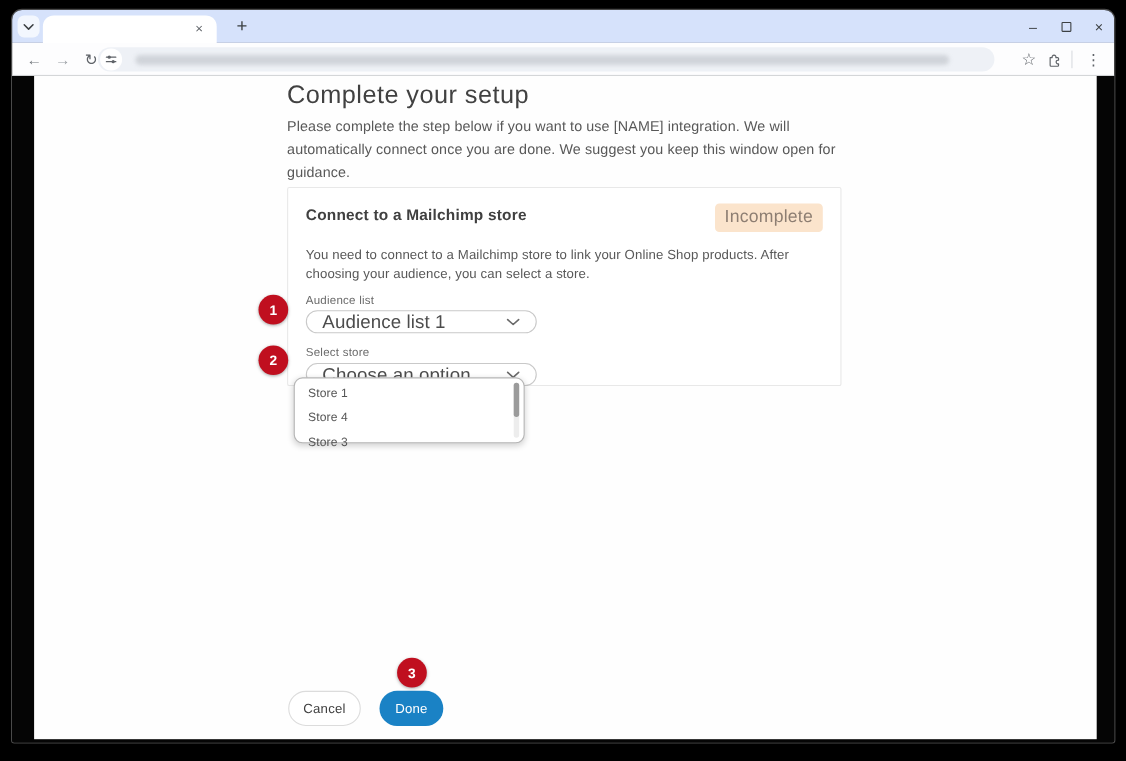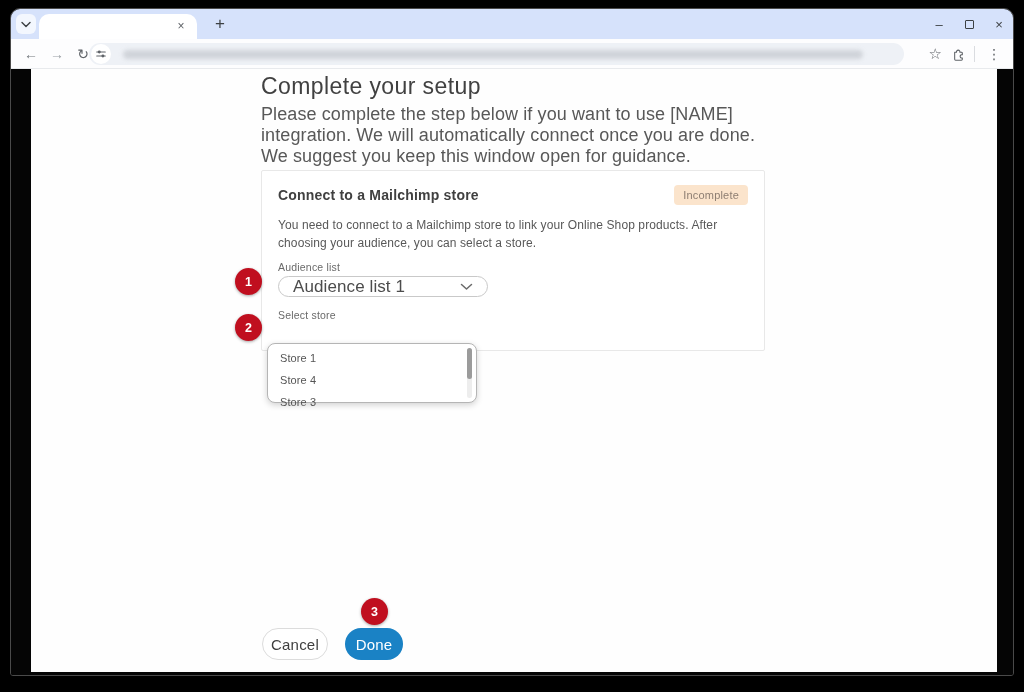--- a/index.html
+++ b/index.html
@@ -92,32 +92,32 @@
     background:#fefefe;
   }
 
   
   .page-title {
     position:absolute; left:230px; top:4px;
     font-size:23px; font-weight:500; color:#414141; letter-spacing:.4px;
   }
   .page-desc {
     position:absolute; left:230px; top:35px; width:508px;
-    font-size:18px; line-height:21px; color:#585858; letter-spacing:.1px;
+    font-size:13px; line-height:21px; color:#585858; letter-spacing:.1px;
   }
 
   .setup-card {
     position:absolute; left:230px; top:101px; width:504px; height:181px;
     background:#fff; border:1px solid #e8e8e8; border-radius:2px;
     padding:16px;
   }
   .card-head { display:flex; justify-content:space-between; align-items:flex-start; }
   .card-title { font-size:14px; font-weight:700; color:#404040; letter-spacing:.2px; }
   .status-badge {
-    background:#fbe4cc; color:#8d7e72; font-size:11px; letter-spacing:.2px;
+    background:#fbe4cc; color:#8d7e72; font-size:16px; letter-spacing:.2px;
     padding:4px 9px; border-radius:4px; margin-top:-2px;
   }
   .card-desc {
     margin-top:11px; width:478px;
     font-size:12px; line-height:18px; color:#585858; letter-spacing:.1px;
   }
   .field-label {
     margin-top:9px; font-size:10.5px; color:#6a6a6a; letter-spacing:.2px;
   }
   .select-box {
@@ -153,21 +153,21 @@
     display:flex; align-items:center; justify-content:center;
     box-shadow:0 1px 3px rgba(0,0,0,.35); z-index:8;
   }
   .step-1 { left:204px; top:199px; }
   .step-2 { left:204px; top:245px; }
   .step-3 { left:330px; top:529px; }
 
   .btn {
     position:absolute; top:559px; height:32px; border-radius:16px;
     display:flex; align-items:center; justify-content:center;
-    font-size:15px; letter-spacing:.2px; cursor:pointer;
+    font-size:12px; letter-spacing:.2px; cursor:pointer;
   }
   .cancel-btn {
     left:231px; width:66px; background:#fff; border:1px solid #dcdcdc; color:#3f3f3f;
   }
   .done-btn {
     left:314px; width:58px; background:#1a82c5; border:none; color:#fff;
   }
 </style>
 </head>
 <body>
@@ -237,20 +237,28 @@
         <div class="select-box">
           <span class="select-value">Audience list 1</span>
           <span class="chevron">
             <svg width="13" height="8" viewBox="0 0 13 8">
               <polyline points="1.5,1.5 6.5,6 11.5,1.5" fill="none" stroke="#6a6a6a" stroke-width="1.5" stroke-linecap="round" stroke-linejoin="round"></polyline>
             </svg>
           </span>
         </div>
 
         <div class="field-label" style="margin-top:12px;">Select store</div>
+        <div class="select-box">
+          <span class="select-value">Choose an option</span>
+          <span class="chevron">
+            <svg width="13" height="8" viewBox="0 0 13 8">
+              <polyline points="1.5,1.5 6.5,6 11.5,1.5" fill="none" stroke="#6a6a6a" stroke-width="1.5" stroke-linecap="round" stroke-linejoin="round"></polyline>
+            </svg>
+          </span>
+        </div>
       </div>
 
       <div class="options-panel">
         <div class="option-item">Store 1</div>
         <div class="option-item">Store 4</div>
         <div class="option-item">Store 3</div>
         <div class="opt-scroll-track"></div>
         <div class="opt-scroll-thumb"></div>
       </div>
 

